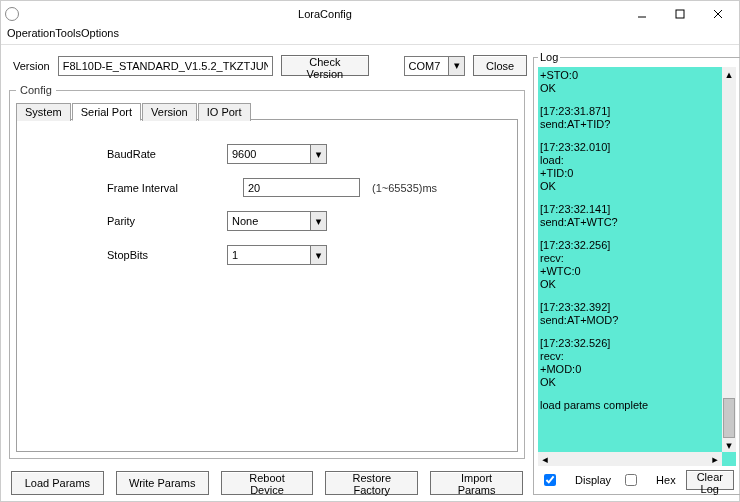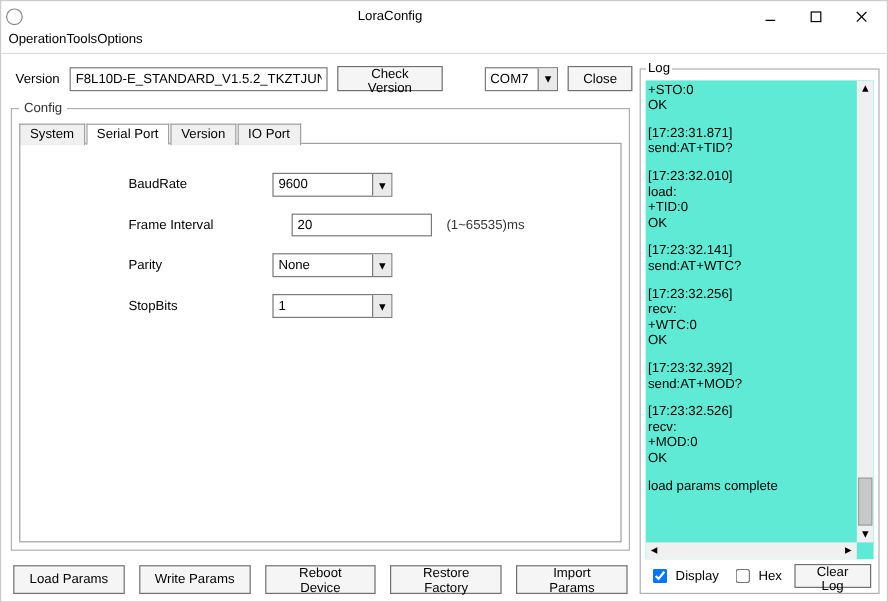--- a/index.html
+++ b/index.html
@@ -37,21 +37,21 @@
   .right { width:200px; display:flex; flex-direction:column; }
   fieldset.log { border:1px solid #b0b0b0; flex:1; display:flex; flex-direction:column; padding:4px; margin:0;}
   .logbox { flex:1; background:#5eead4; overflow:hidden; position:relative; font-size:11px; line-height:13px; padding:2px 10px 2px 2px;}
   .logbox .scroll-v { position:absolute; right:0; top:0; bottom:14px; width:14px; background:#f0f0f0; display:flex; flex-direction:column; align-items:center;}
   .logbox .scroll-v .sb-up, .logbox .scroll-v .sb-down { height:14px; width:100%; display:flex;align-items:center;justify-content:center;}
   .logbox .scroll-v .track { flex:1; position:relative; width:100%;}
   .logbox .scroll-v .thumb { position:absolute; bottom:0; left:1px; right:1px; height:40px; background:#c8c8c8; border:1px solid #a0a0a0;}
   .logbox .scroll-h { position:absolute; left:0; right:14px; bottom:0; height:14px; background:#f0f0f0; display:flex; align-items:center;}
   .logbox .scroll-h .sb-l, .logbox .scroll-h .sb-r { width:14px; height:100%; display:flex;align-items:center;justify-content:center;}
   .logctrls { display:flex; align-items:center; gap:10px; padding:4px 2px 0;}
-  .chk { display:inline-flex; align-items:center; gap:4px;}
+  .chk { display:inline-flex; align-items:center; gap:16px;}
   .chk input { width:12px; height:12px;}
   .logctrls .btn { margin-left:auto; height:20px;}
   .logentry { margin-bottom:10px;}
 </style>
 </head>
 <body>
 
 <div class="window">
   <div class="titlebar">
     <span class="icon"></span>

